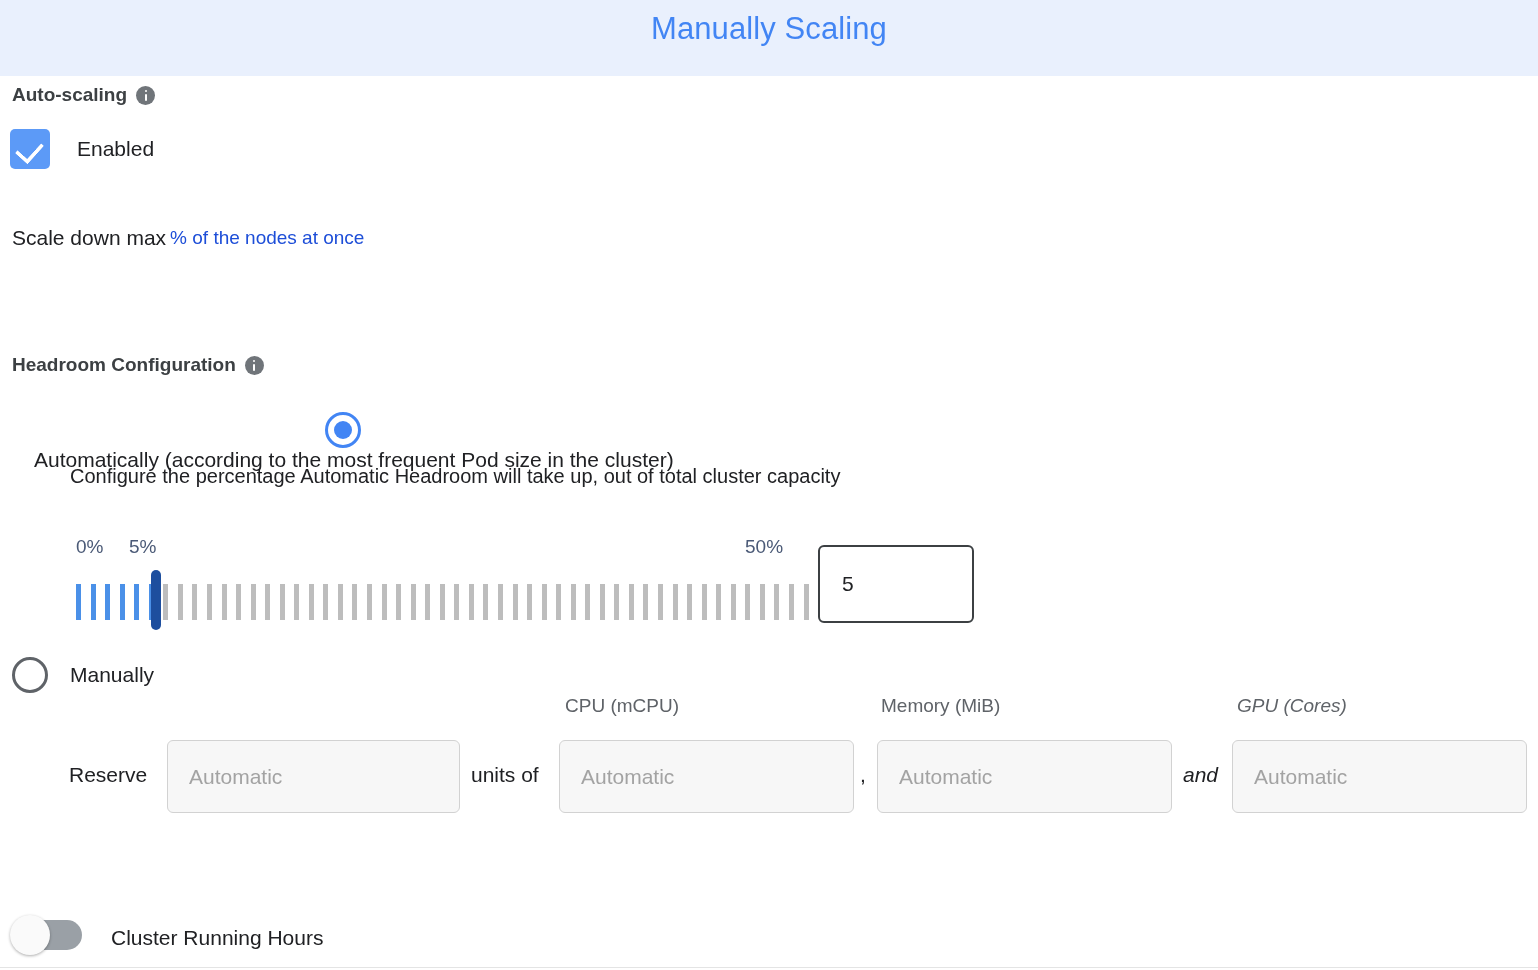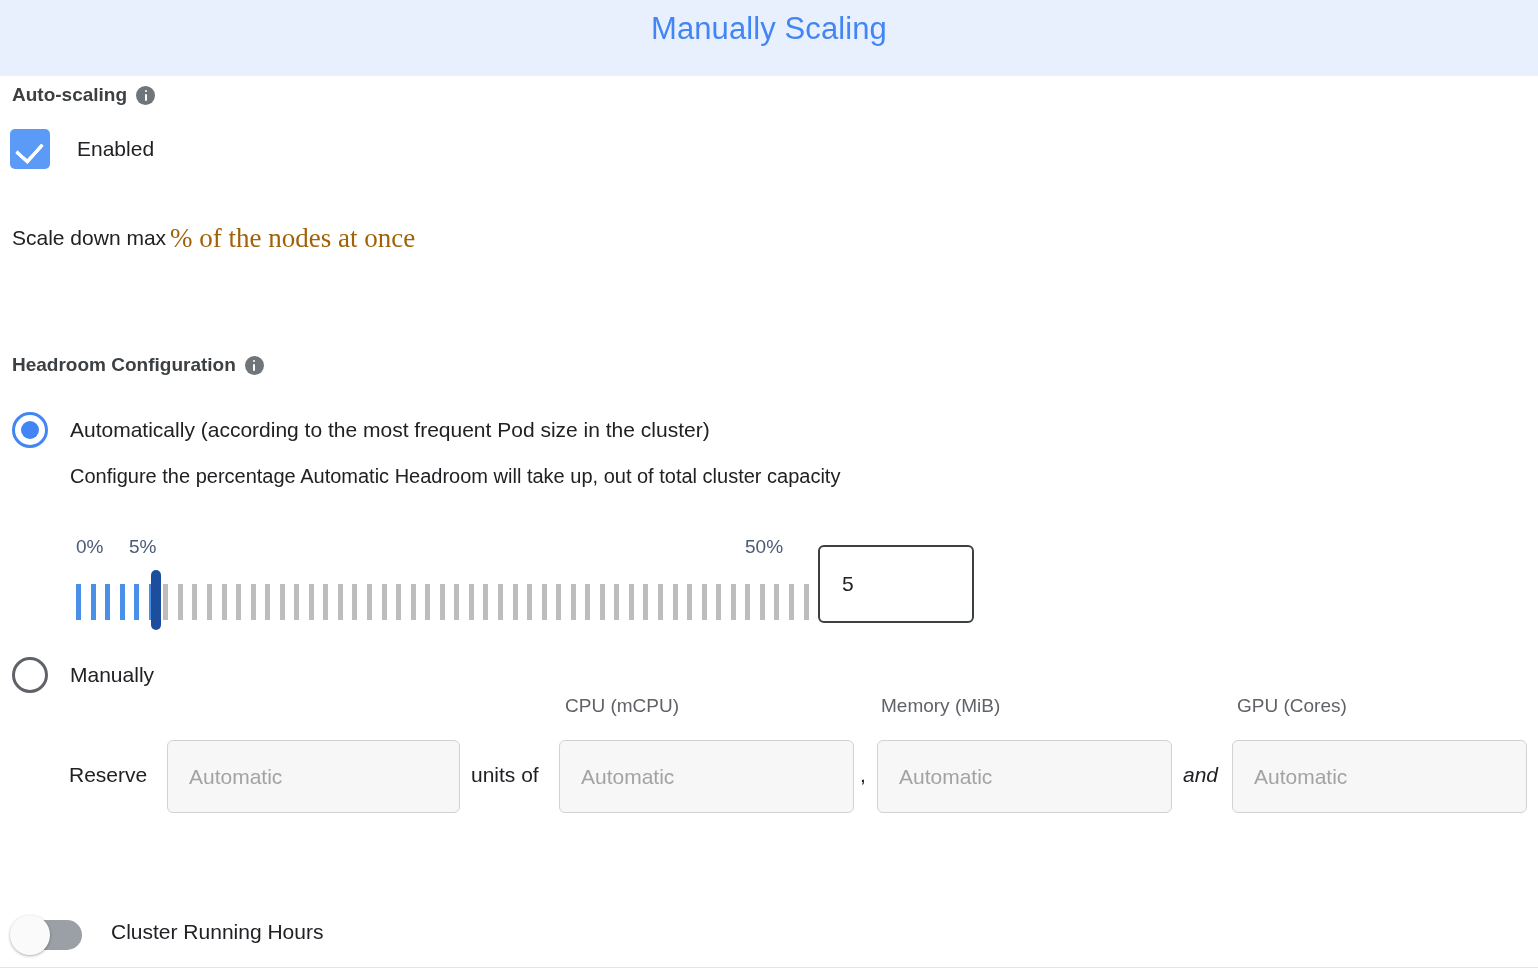--- a/index.html
+++ b/index.html
@@ -126,37 +126,37 @@
     border-radius: 5px;
     background: #ffffff;
     font-family: "Liberation Sans", sans-serif;
     font-size: 21px;
     color: #202124;
     padding: 0 0 0 22px;
     margin-left: 9px;
     outline: none;
   }
   .scaledown-suffix {
-    font-size: 27px;
-    color: #a16207;
+    font-size: 19px;
+    color: #1d4ed8;
     margin-left: 4px;
     line-height: 24px;
-    font-family: Liberation Serif, serif;
   }
 
   
   .headroom-label-row {
     position: absolute;
     left: 12px; top: 354px;
   }
   .radio-row-auto {
     position: absolute;
     left: 12px; top: 412px;
     display: flex;
     align-items: center;
+    flex-direction: column;
   }
   .radio {
     width: 36px; height: 36px;
     border-radius: 50%;
     box-sizing: border-box;
     flex: 0 0 auto;
     position: relative;
     cursor: pointer;
   }
   .radio.selected {
@@ -303,21 +303,21 @@
     padding: 0 0 0 21px;
     outline: none;
   }
   .disabled-input::placeholder { color: #a3a3a3; opacity: 1; }
 
   
   .toggle-row {
     position: absolute;
     left: 14px; top: 920px;
     display: flex;
-    align-items: flex-start;
+    align-items: flex-end;
   }
   .toggle {
     position: relative;
     width: 68px;
     height: 30px;
     border-radius: 15px;
     background: #9aa0a6;
     flex: 0 0 auto;
     cursor: pointer;
   }
@@ -444,21 +444,21 @@
 <div class="radio-row-manual">
   <div class="radio unselected"></div>
   <span class="radio-label">Manually</span>
 </div>
 
 <div class="reserve-row">
   <span class="reserve-word">Reserve</span>
 
   <span class="field-col-label" style="left:565px;">CPU (mCPU)</span>
   <span class="field-col-label" style="left:881px;">Memory (MiB)</span>
-  <span class="field-col-label" style="left:1237px;">GPU (Cores)</span>
+  <span class="field-col-label" style="left:1237px;font-style:italic;">GPU (Cores)</span>
 
   <input class="disabled-input" style="left: 167px; width: 293px;" type="text" disabled="" placeholder="Automatic">
 
   <span class="connector" style="left:471px;">units of</span>
 
   <input class="disabled-input" style="left: 559px; width: 295px;" type="text" disabled="" placeholder="Automatic">
 
   <span class="connector" style="left:860px;">,</span>
 
   <input class="disabled-input" style="left: 877px; width: 295px;" type="text" disabled="" placeholder="Automatic">

